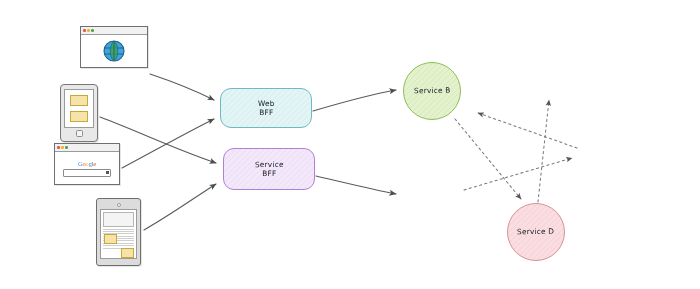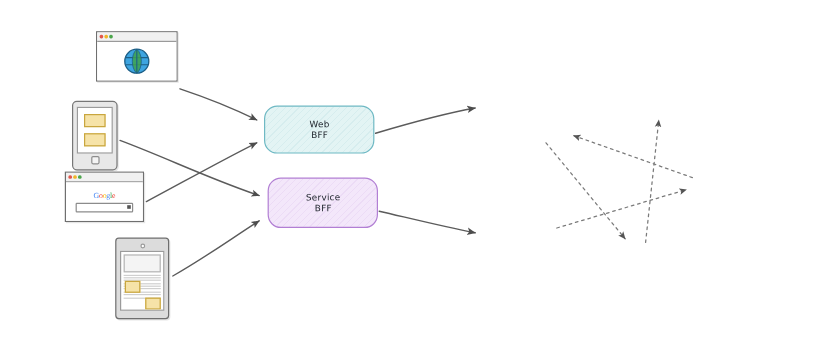--- a/index.html
+++ b/index.html
@@ -299,17 +299,25 @@
 BFF</div>
   </div>
 
   <div class="node bff" style="left:223px; top:148px; width:92px; height:42px; background:#f3e7fa; border-color:#b27fd4;">
     <div class="hatch" style="background:repeating-linear-gradient(135deg, rgba(178,127,212,0.20) 0 0.7px, rgba(255,255,255,0) 0.7px 4px);"></div>
     <div class="node-label">Service
 BFF</div>
   </div>
 
 
-
-
+  <div class="node circle" style="left:403px; top:62px; width:58px; height:58px; background:#e3f1cd; border-color:#8fbe59;">
+    <div class="hatch" style="background:repeating-linear-gradient(135deg, rgba(143,190,89,0.26) 0 0.7px, rgba(255,255,255,0) 0.7px 4px);"></div>
+    <div class="node-label">Service B</div>
+  </div>
+
+
+  <div class="node circle" style="left:507px; top:203px; width:58px; height:58px; background:#f9dde0; border-color:#dd8e96;">
+    <div class="hatch" style="background:repeating-linear-gradient(135deg, rgba(221,142,150,0.26) 0 0.7px, rgba(255,255,255,0) 0.7px 4px);"></div>
+    <div class="node-label">Service D</div>
+  </div>
 
 
 </div>
 
 </body></html>

